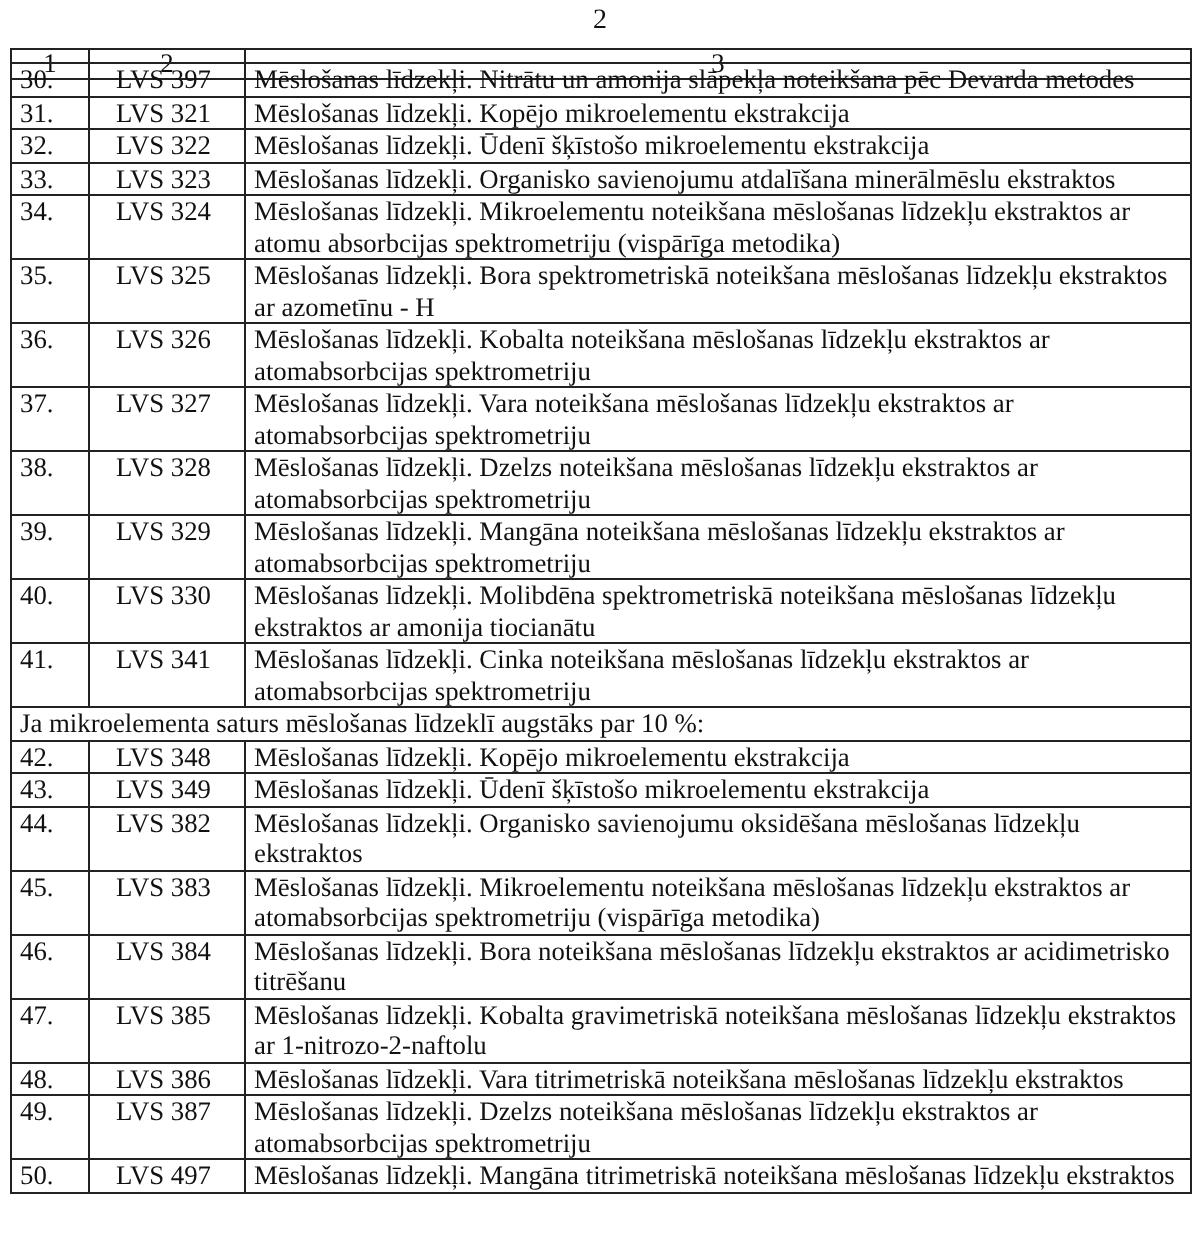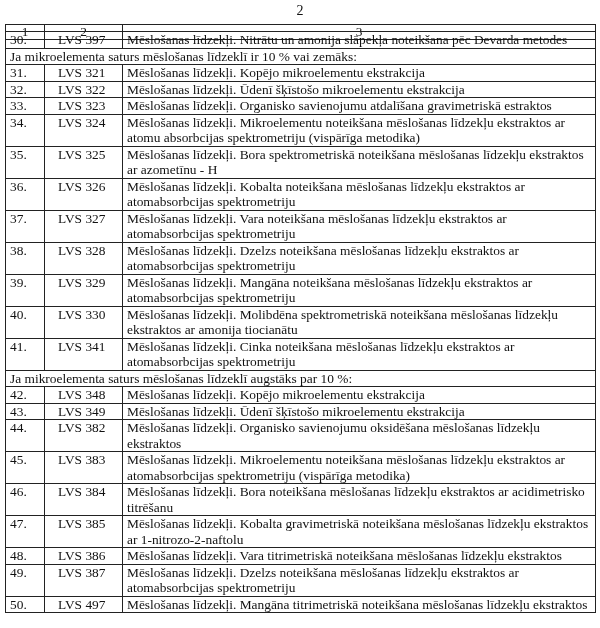--- a/index.html
+++ b/index.html
@@ -52,37 +52,34 @@
       <col style="width:39px">
       <col style="width:78px">
       <col>
     </colgroup>
   <tbody id="main-body">
       <tr>
         <td>30.</td>
         <td class="c2">LVS 397</td>
         <td>Mēslošanas līdzekļi. Nitrātu un amonija slāpekļa noteikšana pēc Devarda metodes</td>
       </tr>
-      <tr class="section">
-        <td colspan="3">Ja mikroelementa saturs mēslošanas līdzeklī ir 10 % vai zemāks:</td>
-      </tr>
       <tr>
         <td>31.</td>
         <td class="c2">LVS 321</td>
         <td>Mēslošanas līdzekļi. Kopējo mikroelementu ekstrakcija</td>
       </tr>
       <tr>
         <td>32.</td>
         <td class="c2">LVS 322</td>
         <td>Mēslošanas līdzekļi. Ūdenī šķīstošo mikroelementu ekstrakcija</td>
       </tr>
       <tr>
         <td>33.</td>
         <td class="c2">LVS 323</td>
-        <td>Mēslošanas līdzekļi. Organisko savienojumu atdalīšana gravimetriskā estraktos</td>
+        <td>Mēslošanas līdzekļi. Organisko savienojumu atdalīšana minerālmēslu ekstraktos</td>
       </tr>
       <tr>
         <td>34.</td>
         <td class="c2">LVS 324</td>
         <td>Mēslošanas līdzekļi. Mikroelementu noteikšana mēslošanas līdzekļu ekstraktos ar atomu absorbcijas spektrometriju (vispārīga metodika)</td>
       </tr>
       <tr>
         <td>35.</td>
         <td class="c2">LVS 325</td>
         <td>Mēslošanas līdzekļi. Bora spektrometriskā noteikšana mēslošanas līdzekļu ekstraktos ar azometīnu - H</td>

